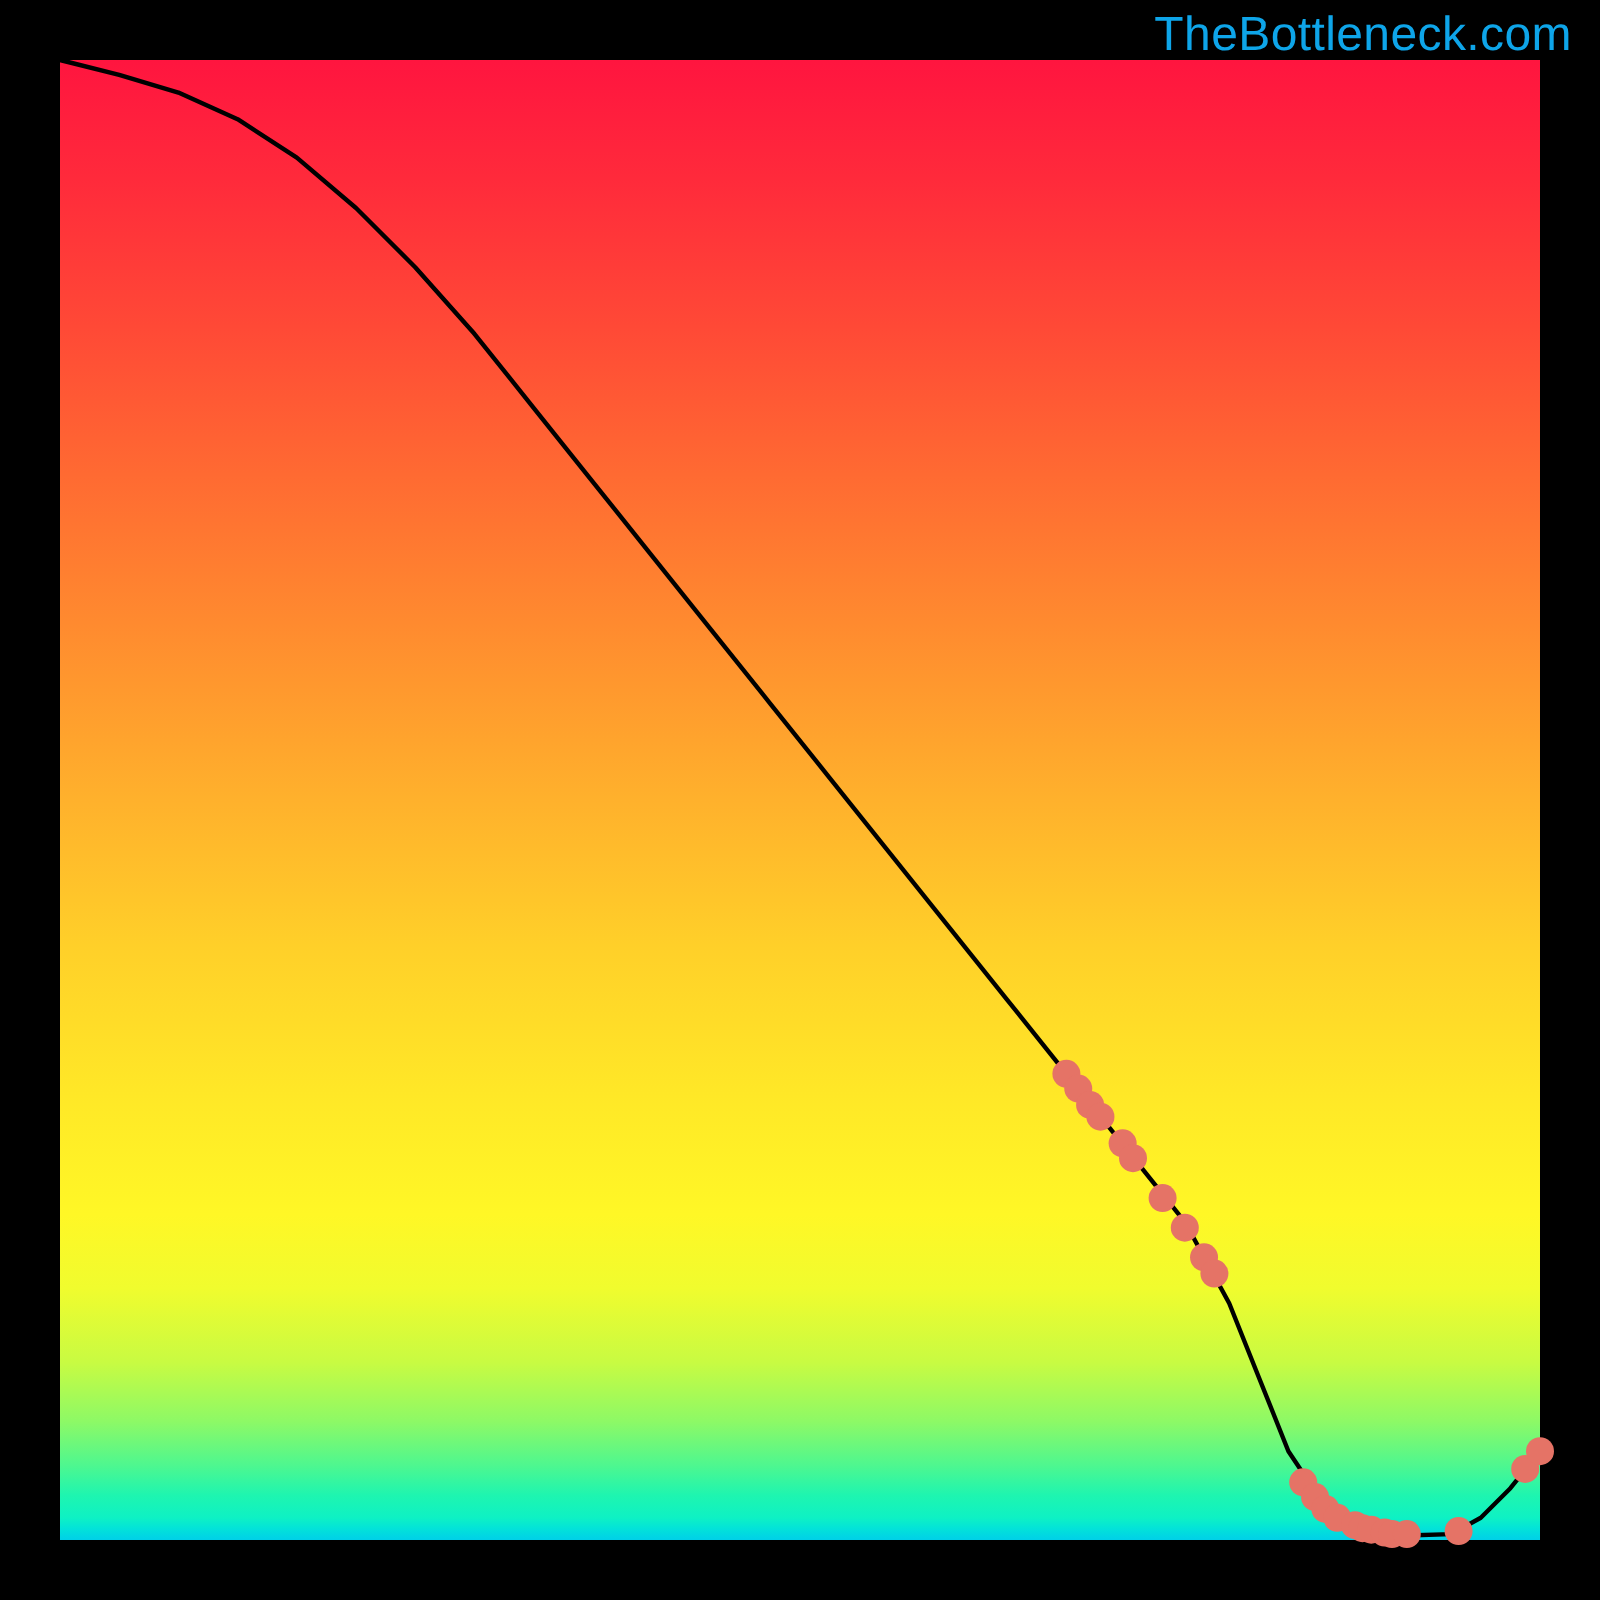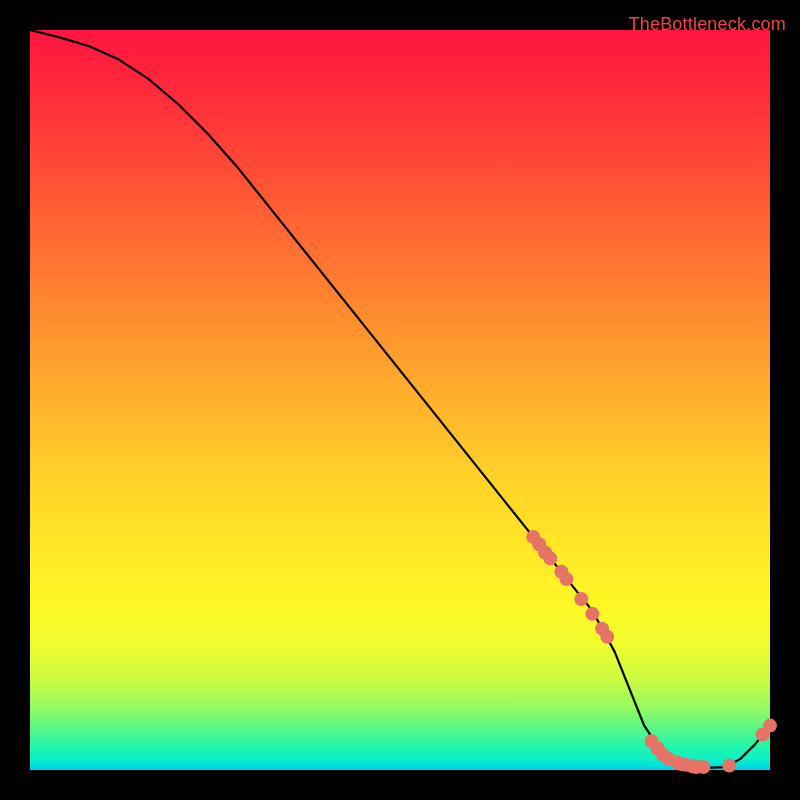--- a/index.html
+++ b/index.html
@@ -12,24 +12,24 @@
     font-family: Arial, Helvetica, sans-serif;
   }
   .outer {
     width: 800px;
     height: 800px;
     position: relative;
     background: #000000;
   }
   .watermark {
     position: absolute;
-    top: 14px;
+    top: 4px;
     right: 14px;
-    color: #ef4444;
-    font-size: 18px;
+    color: #0ea5e9;
+    font-size: 24px;
     font-weight: 500;
     letter-spacing: 0.2px;
   }
   .plot-frame {
     position: absolute;
     left: 30px;
     top: 30px;
     width: 740px;
     height: 740px;
     

